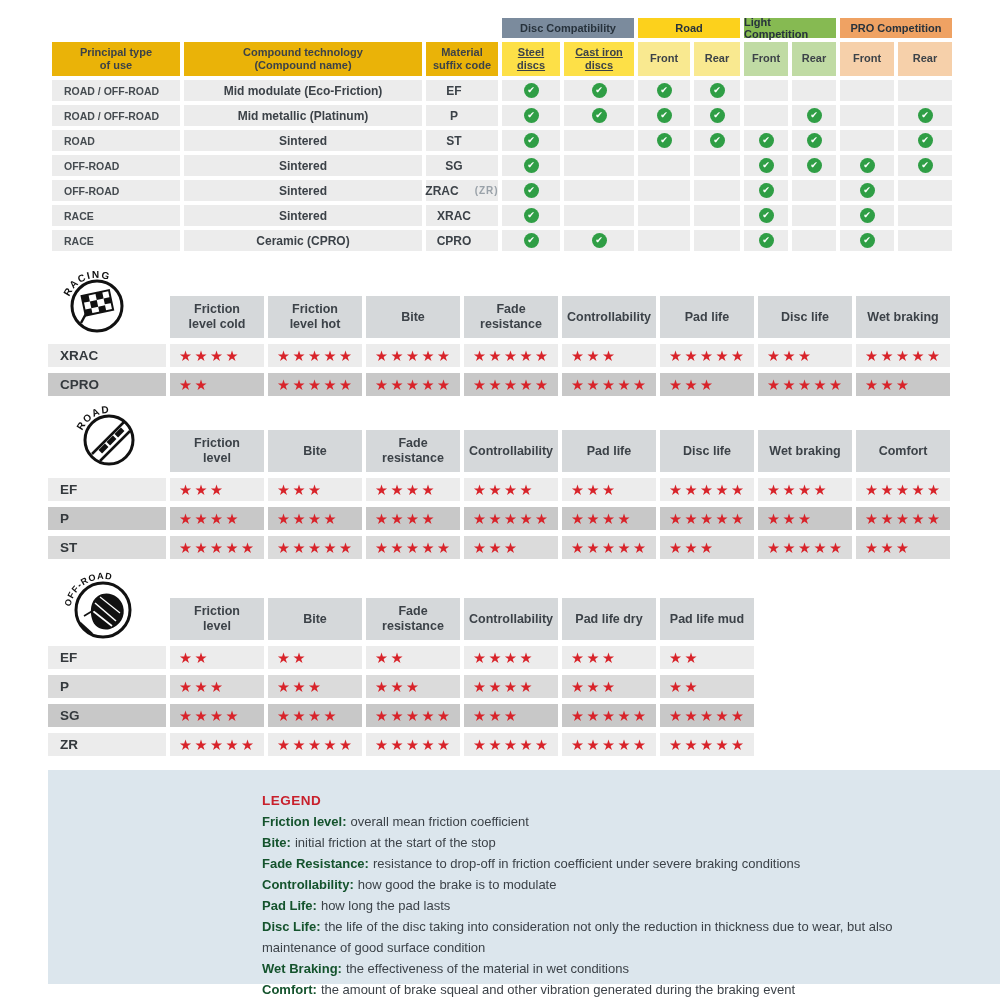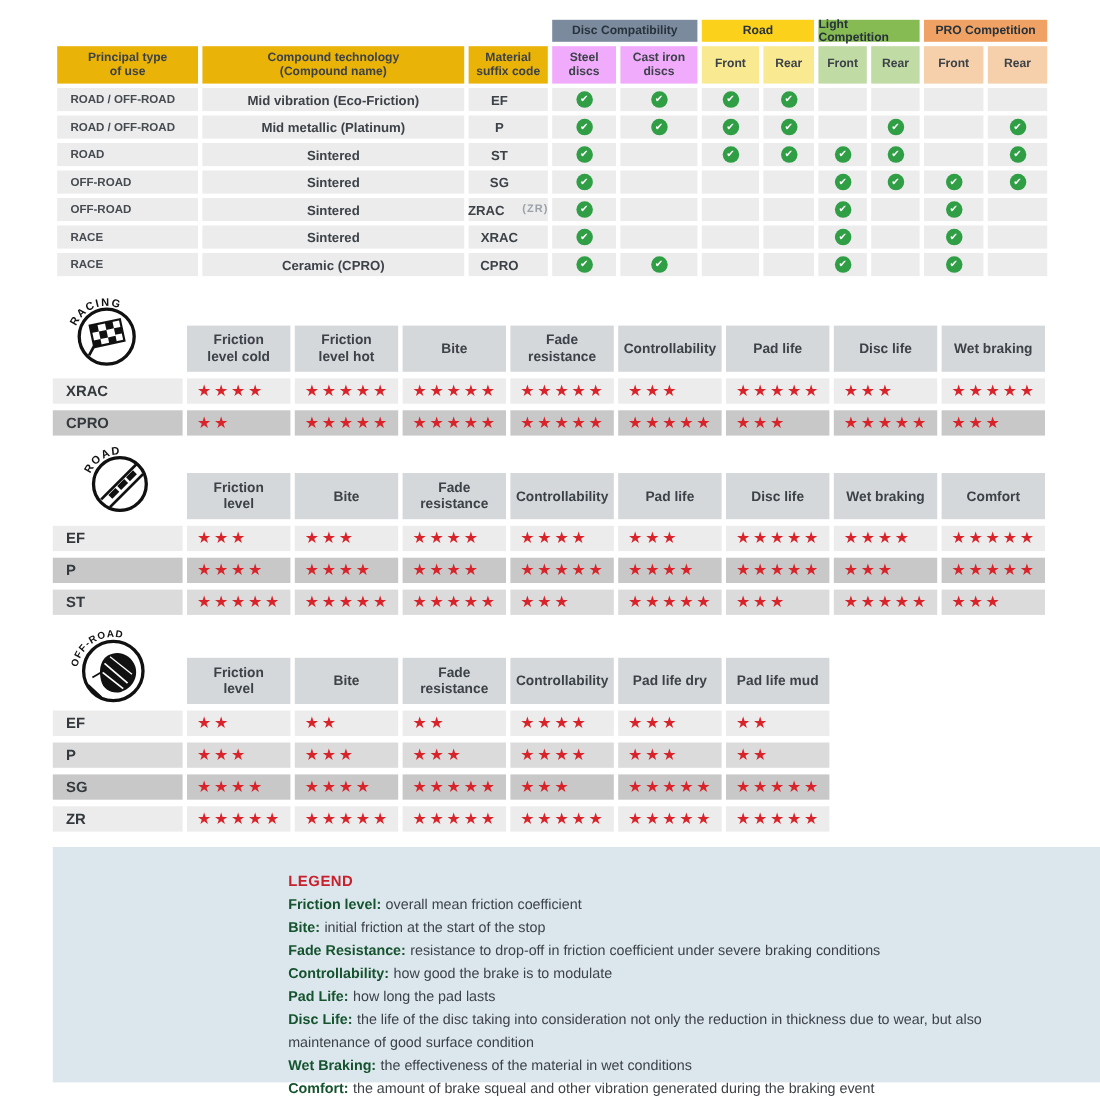--- a/index.html
+++ b/index.html
@@ -13,21 +13,21 @@
     column-gap:4px;row-gap:4px;}
   .ghead{display:flex;align-items:center;justify-content:center;
          font-size:11px;font-weight:bold;color:#27323c;}
   .g-disc{background:#7b8b9d;}
   .g-road{background:#fcd11c;}
   .g-light{background:#86ba52;}
   .g-pro{background:#efa263;}
   .chead,.shead{display:flex;flex-direction:column;align-items:center;justify-content:center;
     font-size:11px;font-weight:bold;color:#3c4248;text-align:center;line-height:1.2;}
   .chead{background:#eab308;}
-  .s-disc{background:#f0abfc;}
+  .s-disc{background:#fde047;text-decoration:underline;}
   .s-road{background:#f9e990;}
   .s-light{background:#c0dba4;}
   .s-pro{background:#f6d0aa;}
   .cell{background:#ececec;display:flex;align-items:center;}
   .cell.use{font-size:10.5px;font-weight:bold;color:#454b50;padding-left:12px;}
   .cell.tech{font-size:12px;font-weight:600;color:#3c4248;justify-content:center;}
   .cell.code{font-size:12px;font-weight:bold;color:#3c4248;justify-content:center;}
   .cell.code .note{font-weight:bold;color:#9aa2a9;font-size:10px;margin-left:16px;letter-spacing:1px;}
   .cell.chk{justify-content:center;}
   .check{width:15px;height:15px;border-radius:50%;font-size:9px;line-height:15px;text-align:center;}
@@ -102,21 +102,21 @@
         <span>Rear</span>
       </div>
     <div class="shead s-pro">
         <span>Front</span>
       </div>
     <div class="shead s-pro">
         <span>Rear</span>
       </div>
 
     <div class="cell use">ROAD / OFF-ROAD</div>
-    <div class="cell tech">Mid vibration (Eco-Friction)</div>
+    <div class="cell tech">Mid modulate (Eco-Friction)</div>
     <div class="cell code">
         <span>EF</span>
         <span class="note"></span>
       </div>
     <div class="cell chk">
         <span class="check on">✔</span>
       </div>
     <div class="cell chk">
         <span class="check on">✔</span>
       </div>

